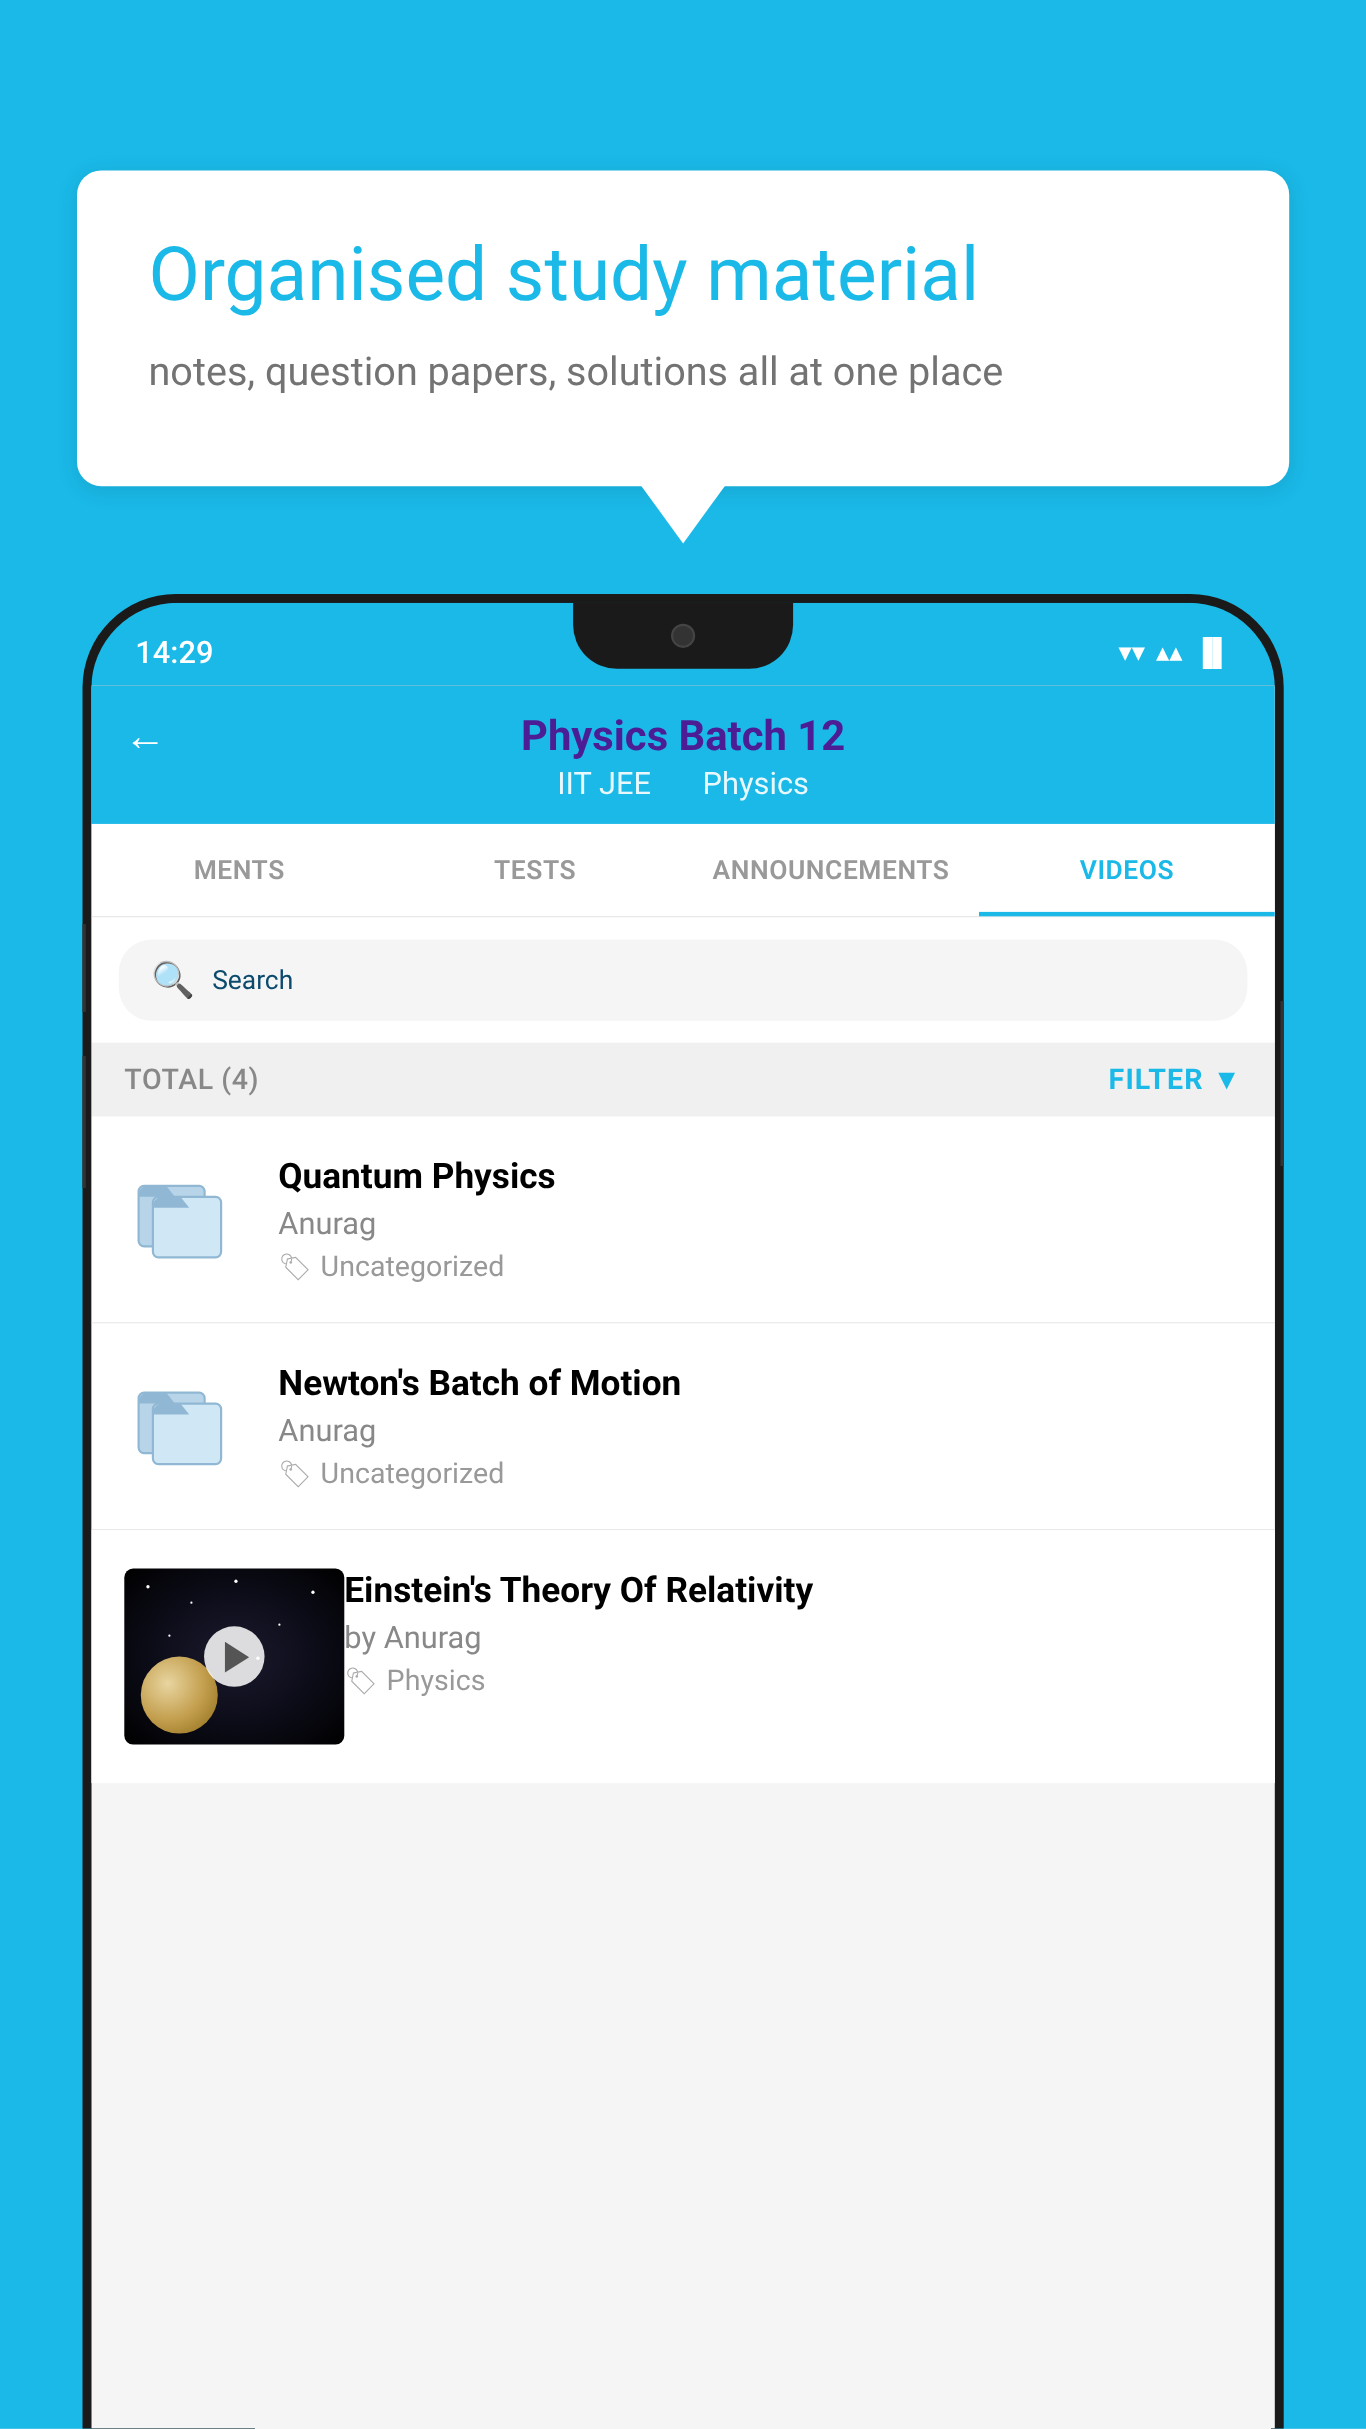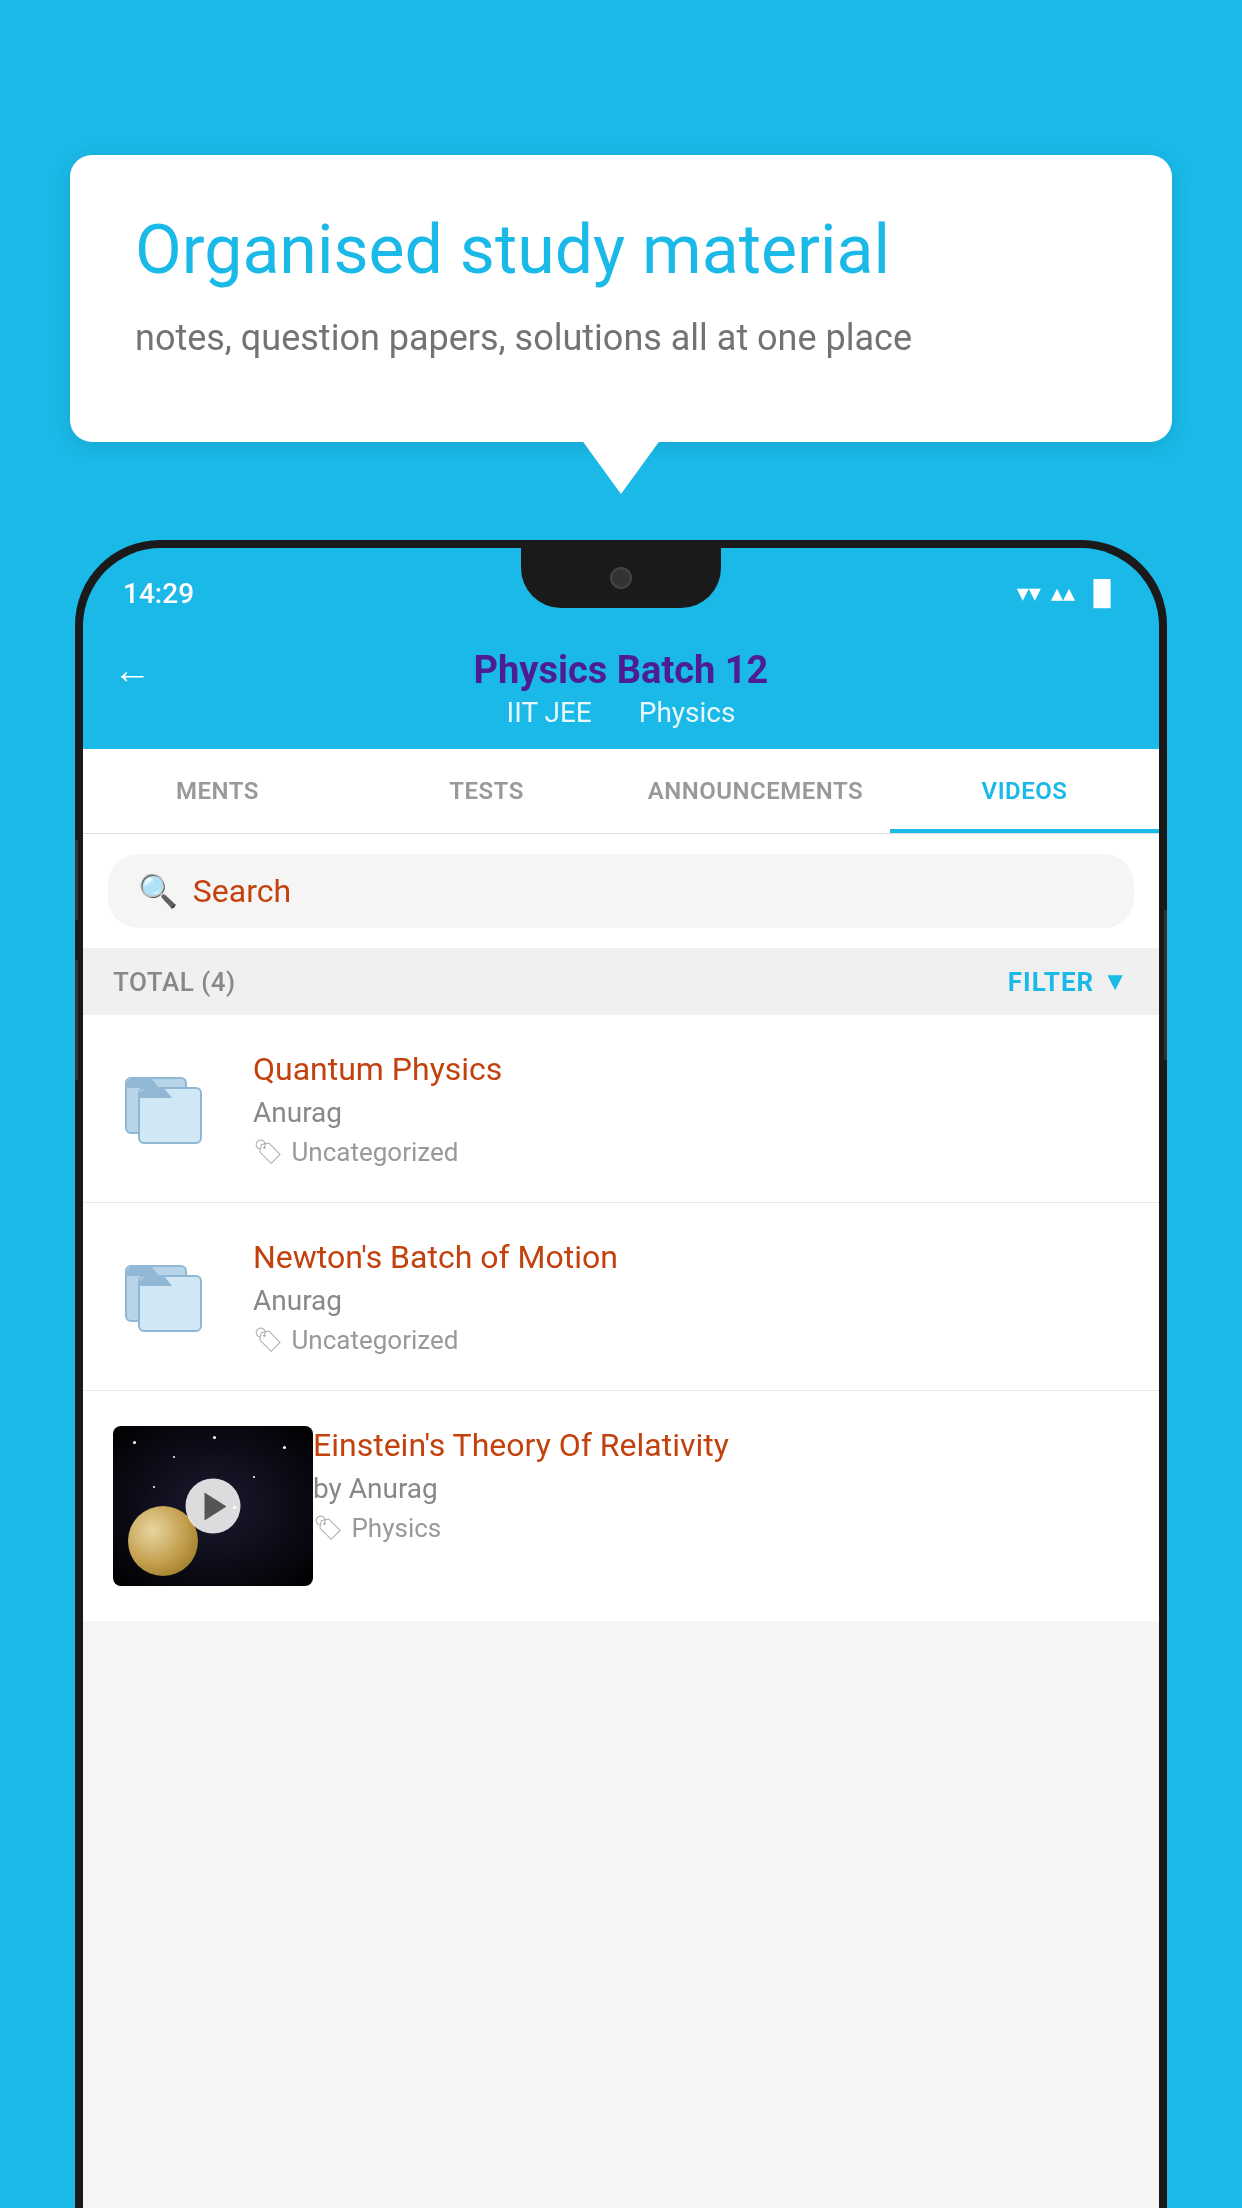--- a/index.html
+++ b/index.html
@@ -226,22 +226,22 @@
       padding: 18px 30px;
       gap: 15px;
     }
 
     .search-icon {
       color: #aaa;
       font-size: 32px;
     }
 
     .search-placeholder {
-      color: #c2410c;
-      font-size: 32px;
+      color: #0c4a6e;
+      font-size: 24px;
     }
 
     
     .filter-row {
       background: #f0f0f0;
       padding: 18px 30px;
       display: flex;
       align-items: center;
       justify-content: space-between;
     }
@@ -294,22 +294,22 @@
       width: 95px;
       height: 95px;
     }
 
     .video-info {
       flex: 1;
     }
 
     .video-title {
       font-size: 32px;
-      font-weight: 400;
-      color: #c2410c;
+      font-weight: 700;
+      color: #000000;
       margin-bottom: 8px;
     }
 
     .video-author {
       font-size: 28px;
       color: #888;
       margin-bottom: 8px;
     }
 
     .video-tag {

